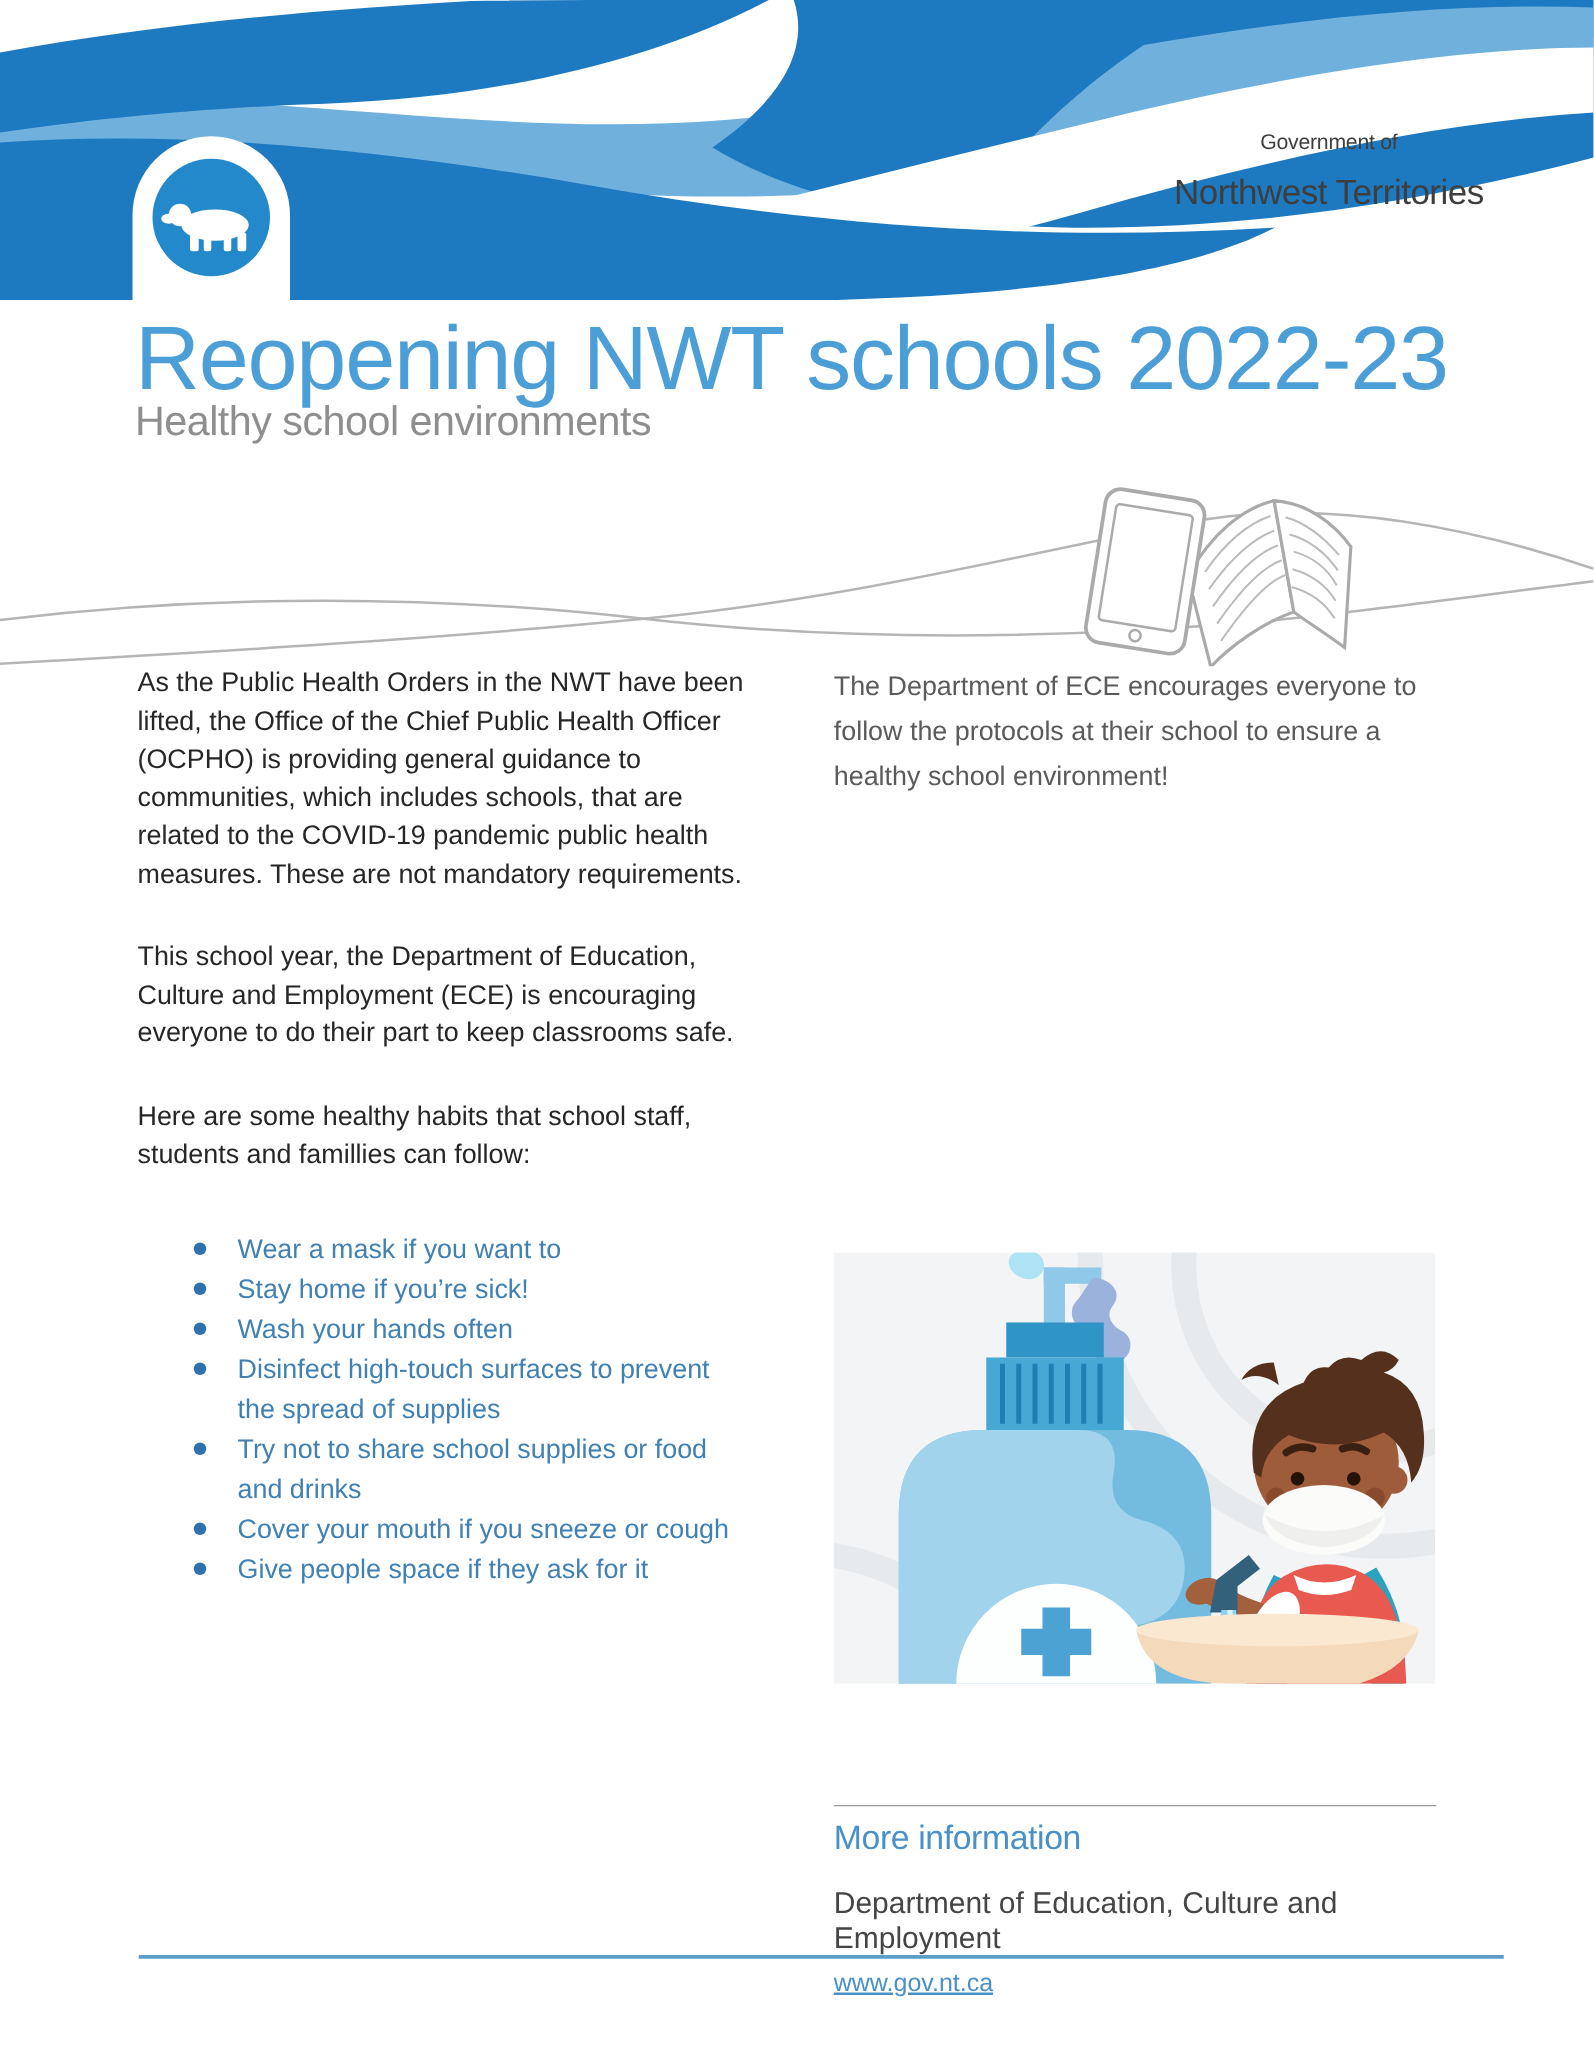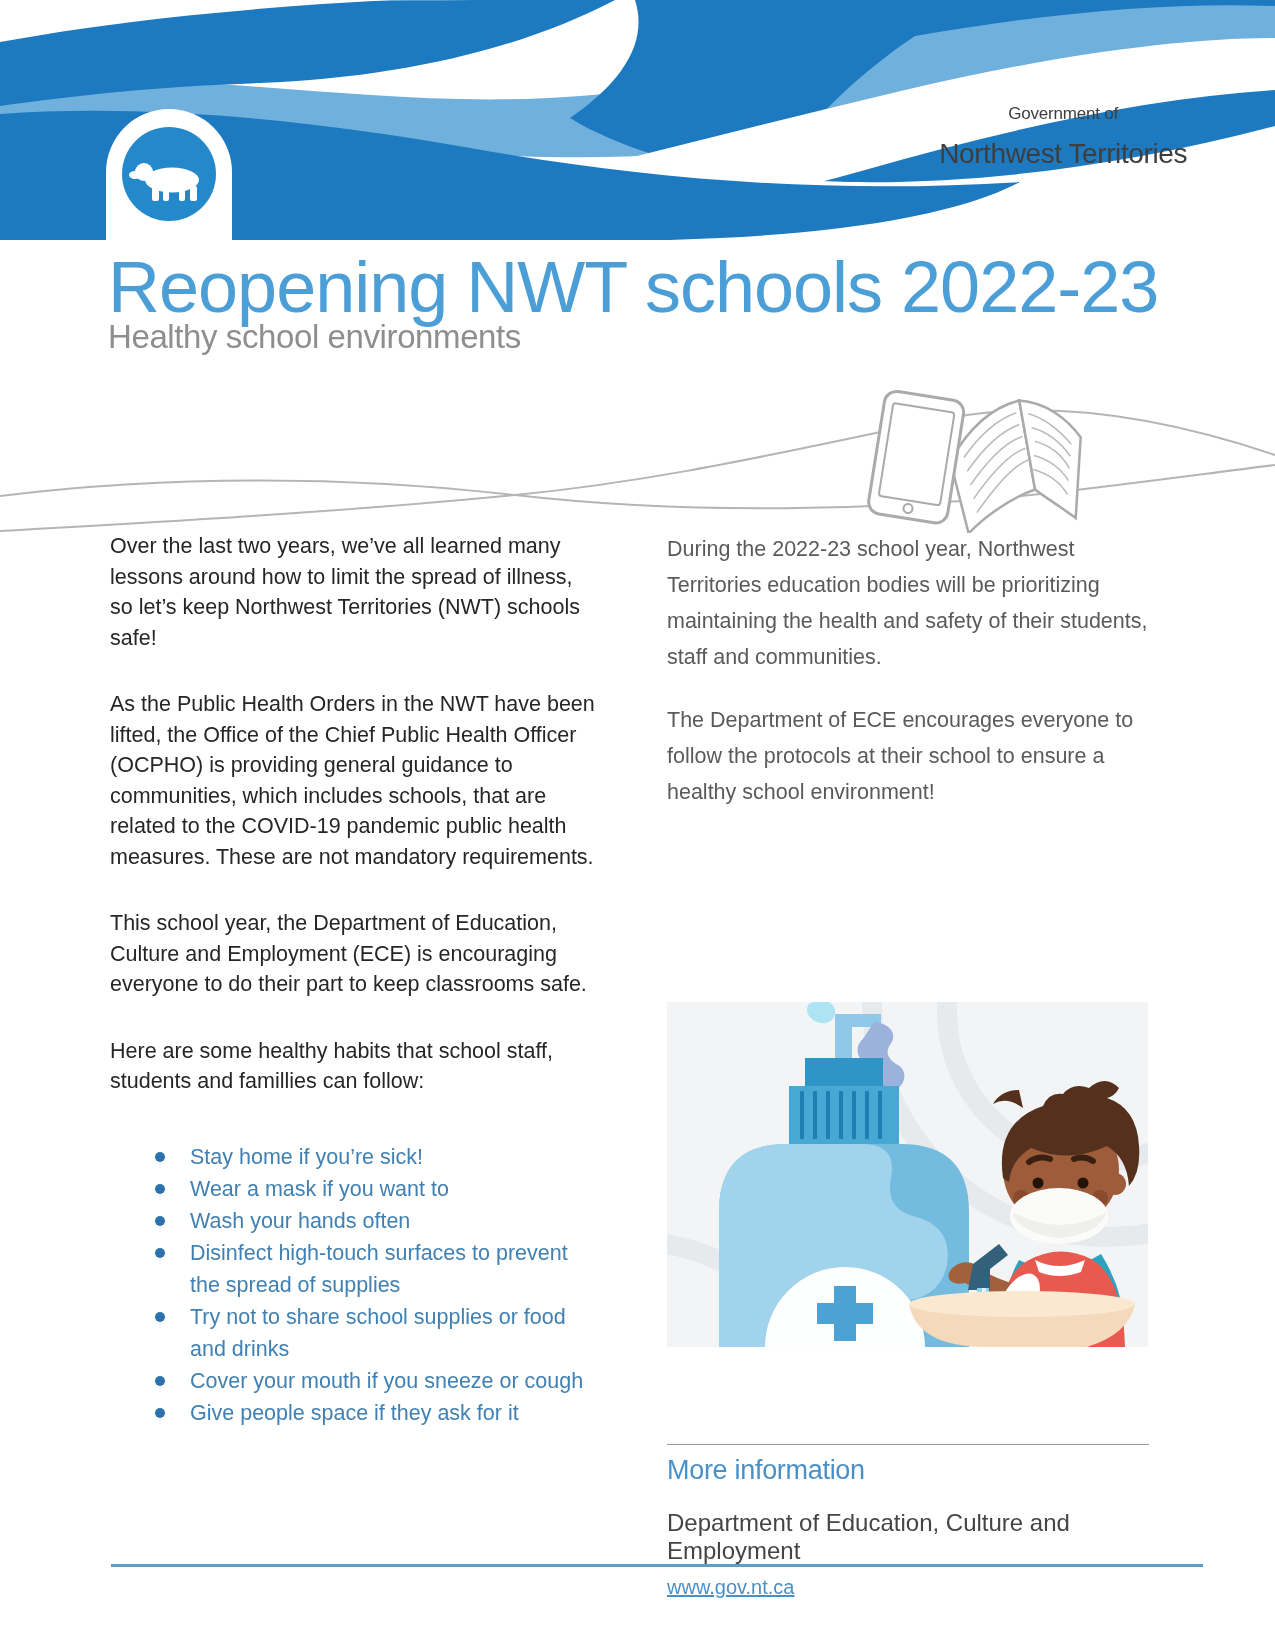--- a/index.html
+++ b/index.html
@@ -100,37 +100,35 @@
     </g>
 
     <g transform="rotate(9 915 75)" stroke="#aaaaaa" fill="#ffffff">
       <rect x="876" y="12" width="80" height="124" rx="12" stroke-width="3"></rect>
       <rect x="885" y="24" width="62" height="94" rx="3" stroke-width="2"></rect>
       <circle cx="916" cy="126" r="4.5" stroke-width="2"></circle>
     </g>
   </svg>
 
   <div class="col col-left">
-    <p>Over the last two years, we’ve all learned many lessons around how to limit the spread of illness, so let’s keep Northwest Territories (NWT) schools safe!</p>
     <p>As the Public Health Orders in the NWT have been lifted, the Office of the Chief Public Health Officer (OCPHO) is providing general guidance to communities, which includes schools, that are related to the COVID-19 pandemic public health measures. These are not mandatory requirements.</p>
     <p>This school year, the Department of Education, Culture and Employment (ECE) is encouraging everyone to do their part to keep classrooms safe.</p>
     <p>Here are some healthy habits that school staff, students and famillies can follow:</p>
     <ul class="habit-list">
+      <li>Wear a mask if you want to</li>
       <li>Stay home if you’re sick!</li>
-      <li>Wear a mask if you want to</li>
       <li>Wash your hands often</li>
       <li>Disinfect high-touch surfaces to prevent the spread of supplies</li>
       <li>Try not to share school supplies or food and drinks</li>
       <li>Cover your mouth if you sneeze or cough</li>
       <li>Give people space if they ask for it</li>
     </ul>
   </div>
 
   <div class="col col-right">
-    <p>During the 2022-23 school year, Northwest Territories education bodies will be prioritizing maintaining the health and safety of their students, staff and communities.</p>
     <p>The Department of ECE encourages everyone to follow the protocols at their school to ensure a healthy school environment!</p>
   </div>
 
   <svg class="illustration" width="481" height="345" viewBox="0 0 481 345" aria-hidden="true">
     <rect width="481" height="345" fill="#f2f4f6"></rect>
     <g fill="none" stroke="#e7eaec" stroke-width="20">
       <circle cx="430" cy="10" r="150"></circle>
       <circle cx="440" cy="0" r="235"></circle>
       <circle cx="-30" cy="430" r="190"></circle>
     </g>

